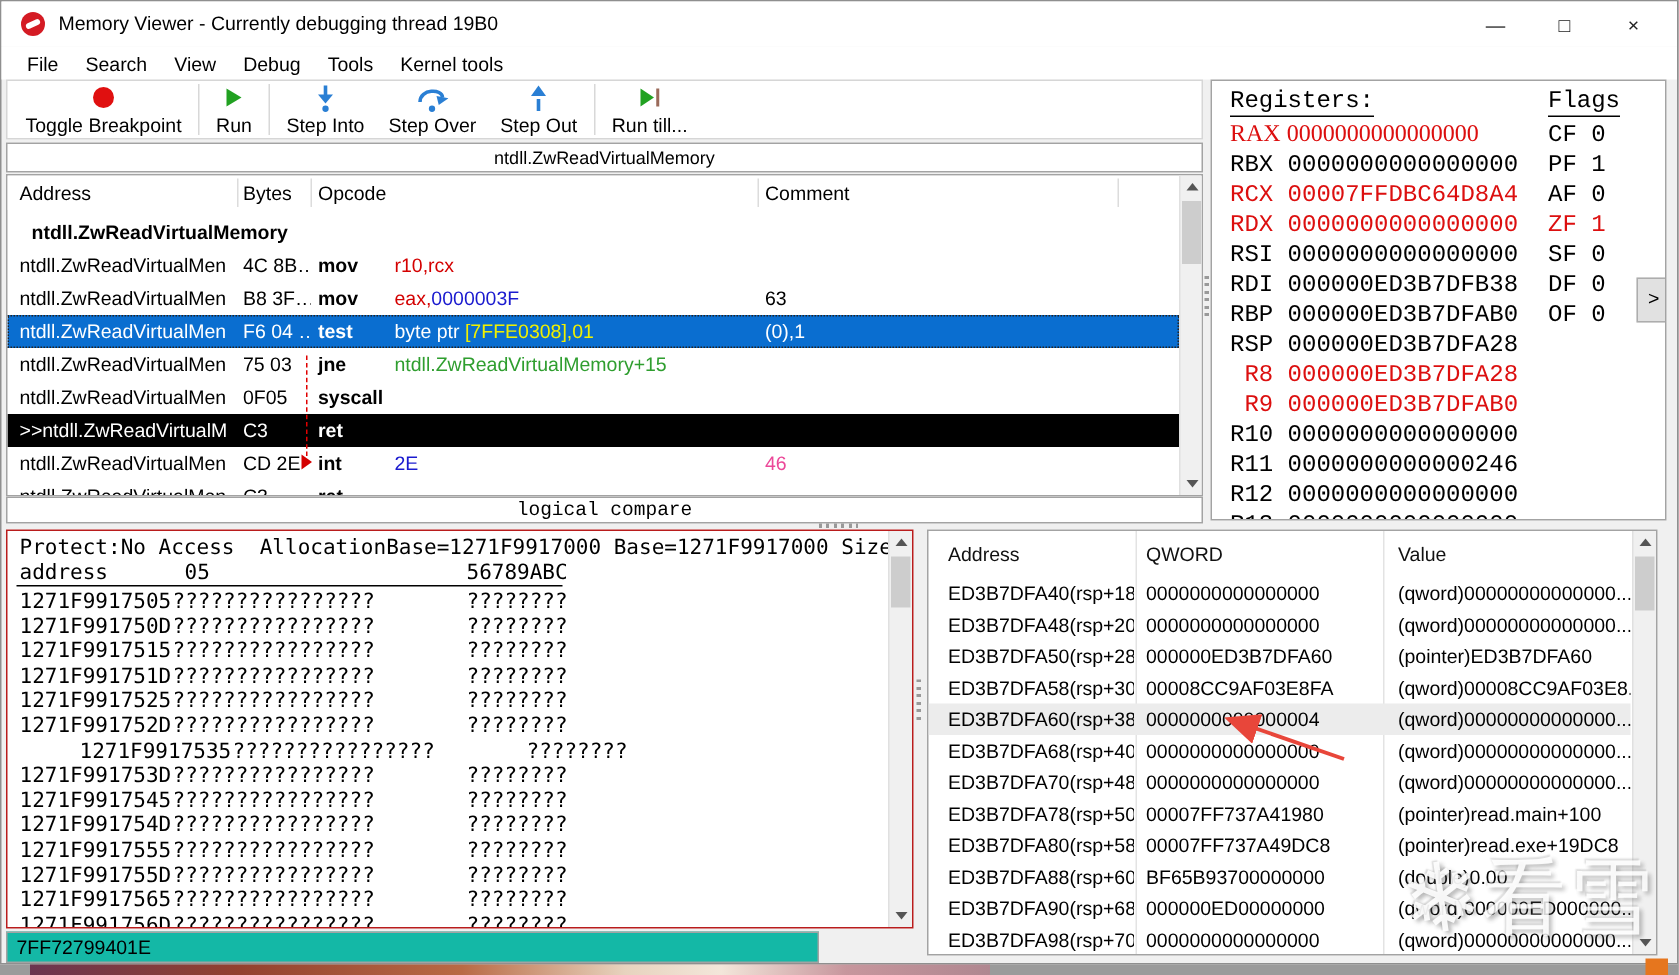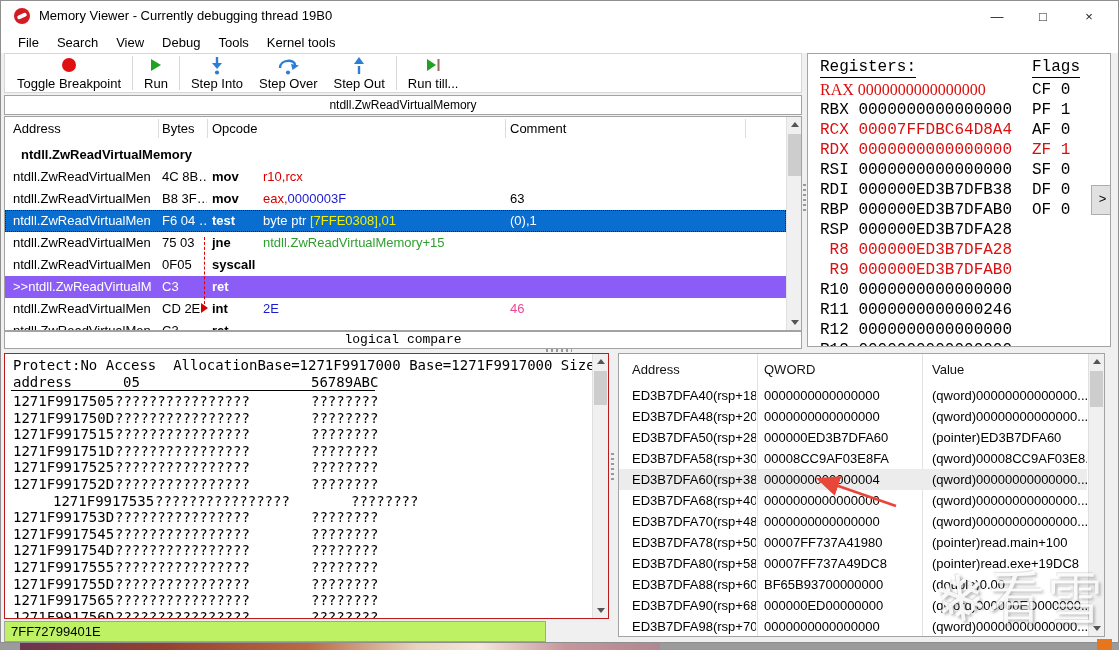--- a/index.html
+++ b/index.html
@@ -42,21 +42,21 @@
   .drow{position:absolute;left:0;width:781px;height:22px;line-height:22px;font-size:13px;
         white-space:nowrap;}
   .drow span{position:absolute;top:0;height:22px;line-height:22px;}
   .d-addr{left:8px;width:146px;overflow:hidden;}
   .d-bytes{left:157px;width:45px;overflow:hidden;}
   .d-mn{left:207px;font-weight:bold;}
   .d-ops{left:258px;}
   .d-cm{left:505px;}
   .d-label{left:16px;font-weight:bold;}
   .drow.sel{background:#0a6ed0;color:#fff;outline:1px dotted #222;outline-offset:-1px;}
-  .drow.bp{background:#8b5cf6;color:#fff;}
+  .drow.bp{background:#000000;color:#fff;}
   .jmpline{position:absolute;left:199px;top:120px;width:0;height:72px;
            border-left:1px dashed #e00000;}
   .jmparrow{position:absolute;left:196px;top:186px;width:0;height:0;
             border-top:5px solid transparent;border-bottom:5px solid transparent;
             border-left:7px solid #d40000;}
   .statusstrip{position:absolute;left:3px;top:330px;width:798px;height:18px;background:#fff;
                border:1px solid #a3a3a3;box-sizing:border-box;text-align:center;
                font-family:"Liberation Mono",monospace;font-size:13px;line-height:15px;}
   
   .sb{position:absolute;background:#f0f0f0;border-left:1px solid #e0e0e0;}
@@ -81,21 +81,21 @@
   .regline.chg,.flagline.chg{color:#dc0f0f;}
   .expandbtn{position:absolute;left:283px;top:131px;width:21px;height:28px;background:#e1e1e1;
              border:1px solid #adadad;font-size:13px;text-align:center;line-height:26px;
              font-family:"Liberation Sans",sans-serif;}
   
   .mempanel{position:absolute;left:3px;top:352px;width:605px;height:266px;background:#fff;
             border:1px solid #b91c1c;box-sizing:border-box;overflow:hidden;
             font-family:"DejaVu Sans Mono","Liberation Mono",monospace;font-size:14px;}
   .memline{position:absolute;height:16px;line-height:16px;white-space:pre;}
   .memruleline{position:absolute;left:6px;top:36px;width:364px;border-top:1px solid #000;}
-  .addrbox{position:absolute;left:3px;top:620px;width:542px;height:21px;background:#bef264;
+  .addrbox{position:absolute;left:3px;top:620px;width:542px;height:21px;background:#14b8a6;
            border:1px solid #a3a3a3;box-sizing:border-box;font-size:13px;line-height:19px;
            padding-left:6px;}
   
   .stackpanel{position:absolute;left:617px;top:352px;width:487px;height:284px;background:#fff;
               border:1px solid #a3a3a3;box-sizing:border-box;overflow:hidden;font-size:13px;}
   .scol{position:absolute;top:0;width:1px;height:100%;background:#e3e3e3;}
   .shead span{position:absolute;top:8px;color:#111;}
   .srow{position:absolute;left:0;width:468px;height:21px;line-height:21px;white-space:nowrap;}
   .srow span{position:absolute;top:0;height:21px;line-height:21px;overflow:hidden;}
   .srow.hl{background:#ececec;}

